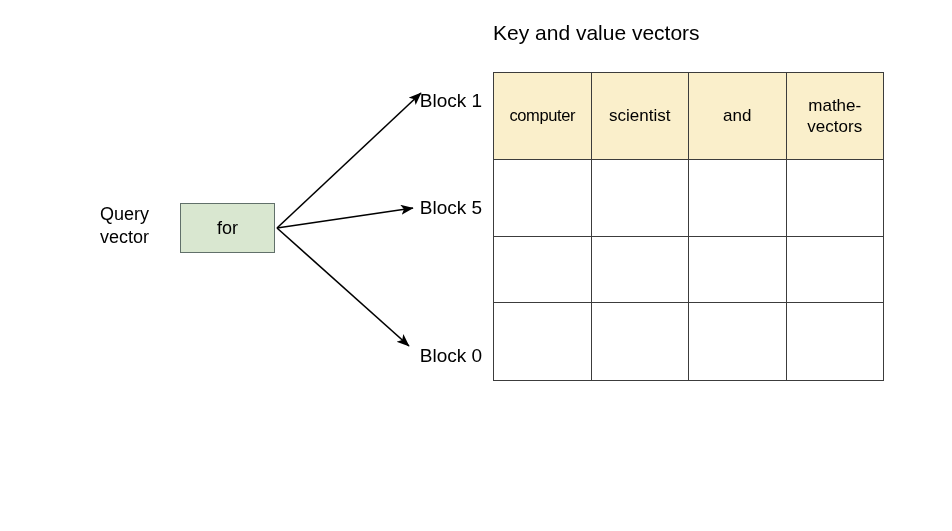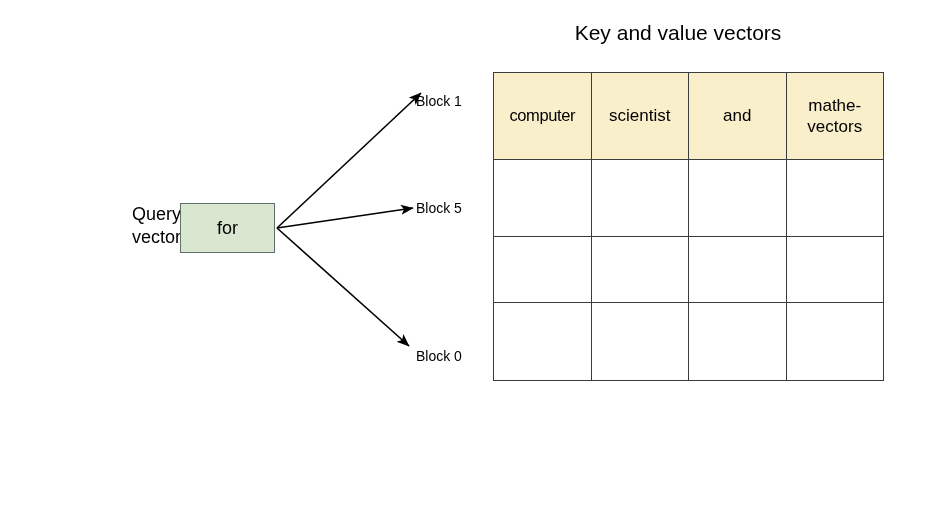--- a/index.html
+++ b/index.html
@@ -22,38 +22,37 @@
     width: 952px;
     height: 531px;
   }
 
   
   #title {
     position: absolute;
     left: 493px;
     top: 20px;
     width: 370px;
-    text-align: center;
+    text-align: left;
     font-size: 21px;
     line-height: 26px;
     color: #000;
     white-space: nowrap;
   }
 
   
   #query-label {
     position: absolute;
     left: 100px;
     top: 203px;
     width: 74px;
     font-size: 18px;
     line-height: 23px;
     text-align: left;
     color: #000;
-    margin-left: 32px;
   }
 
   
   #query-box {
     position: absolute;
     left: 180px;
     top: 203px;
     width: 95px;
     height: 50px;
     box-sizing: border-box;
@@ -71,24 +70,24 @@
     left: 0;
     top: 0;
     width: 952px;
     height: 531px;
     pointer-events: none;
   }
 
   
   .block-label {
     position: absolute;
-    font-size: 14px;
+    font-size: 19px;
     line-height: 22px;
     color: #000;
-    text-align: left;
+    text-align: center;
     white-space: nowrap;
     width: 70px;
   }
 
   
   #grid {
     position: absolute;
     left: 493px;
     top: 72px;
     width: 370px;

